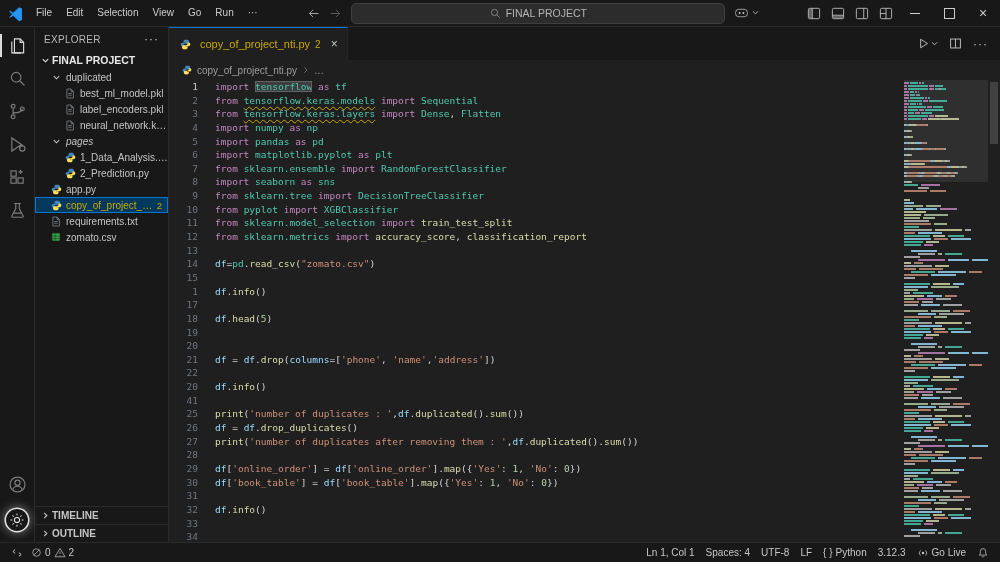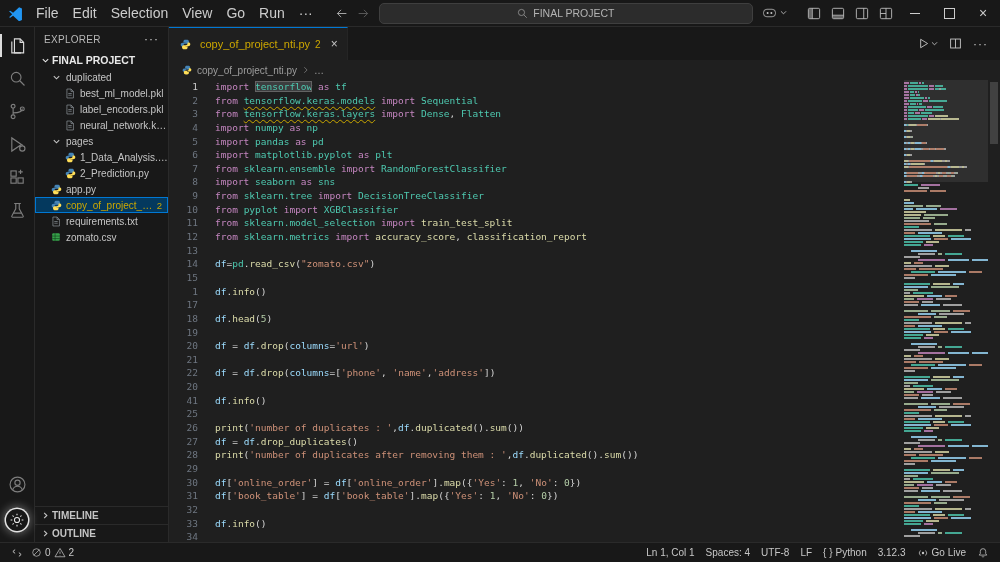--- a/index.html
+++ b/index.html
@@ -5,21 +5,21 @@
   html,body{margin:0;padding:0}
   body{width:1000px;height:562px;overflow:hidden;background:#1f1f1f;color:#ccc;
        font-family:"Liberation Sans",sans-serif;font-size:11px}
   .window{display:flex;flex-direction:column;width:1000px;height:562px}
 
   
   .titlebar{height:26px;background:#181818;border-bottom:1px solid #2a2a2a;display:flex;align-items:center;flex:none}
   .tb-left{display:flex;align-items:center;padding-left:8px}
   .logo{display:flex;margin-right:6px}
   .menubar{display:flex;align-items:center}
-  .menu-item{padding:0 7px;height:20px;line-height:20px;border-radius:4px;font-size:14px;color:#ccc;cursor:default}
+  .menu-item{padding:0 7px;height:20px;line-height:20px;border-radius:4px;font-size:10px;color:#ccc;cursor:default}
   .tb-center{flex:1;display:flex;align-items:center;justify-content:center;gap:9px}
   .nav-arrow{display:flex;color:#c5c5c5}
   .nav-arrow.fwd{opacity:.45}
   .cmd{width:372px;height:19px;background:#2c2c2c;border:1px solid #3f3f3f;border-radius:5px;
        display:flex;align-items:center;justify-content:center;gap:5px;color:#b4b4b4;font-size:10.5px}
   .copilot{display:flex;align-items:center;gap:3px;color:#c5c5c5}
   .tb-right{display:flex;align-items:center}
   .tb-icon{width:24px;height:24px;display:flex;align-items:center;justify-content:center;color:#c5c5c5}
   .win-btn{width:34px;height:26px;display:flex;align-items:center;justify-content:center;color:#ccc}
   .win-min{width:10px;border-top:1px solid #ccc;height:0}
@@ -295,21 +295,21 @@
           <div class="tree-row" style="padding-left: 28px;">
             <span class="ticon">
               <svg width="10" height="11" viewBox="0 0 14 16" fill="none" stroke="#8f969c">
                 <path d="M2.5 1.5h6L12 5v9.5H2.5z"></path>
                 <path d="M8.5 1.5V5H12"></path>
                 <path d="M4.5 8h5M4.5 10.5h5"></path>
               </svg>
             </span>
             <span class="tlabel">neural_network.keras</span>
           </div>
-          <div class="tree-row" style="padding-left: 14px;">
+          <div class="tree-row" style="padding-left: 14px; font-style: italic;">
             <span class="ticon">
               <svg width="9" height="9" viewBox="0 0 10 10" fill="none" stroke="currentColor" stroke-width="1.2">
                 <path d="M2 3.5 5 6.5 8 3.5"></path>
               </svg>
             </span>
             <span class="tlabel">pages</span>
           </div>
           <div class="tree-row" style="padding-left: 28px;">
             <span class="ticon">
               <svg width="11" height="11" viewBox="0 0 16 16">
@@ -483,21 +483,20 @@
             <div class="cl"><span class="tk kw">from</span><span class="tk pl"> </span><span class="tk mod">pyplot</span><span class="tk pl"> </span><span class="tk kw">import</span><span class="tk pl"> </span><span class="tk mod">XGBClassifier</span></div>
             <div class="cl"><span class="tk kw">from</span><span class="tk pl"> </span><span class="tk mod">sklearn.model_selection</span><span class="tk pl"> </span><span class="tk kw">import</span><span class="tk pl"> </span><span class="tk fn">train_test_split</span></div>
             <div class="cl"><span class="tk kw">from</span><span class="tk pl"> </span><span class="tk mod">sklearn.metrics</span><span class="tk pl"> </span><span class="tk kw">import</span><span class="tk pl"> </span><span class="tk fn">accuracy_score</span><span class="tk pl">, </span><span class="tk fn">classification_report</span></div>
             <div class="cl">&nbsp;</div>
             <div class="cl"><span class="tk var">df</span><span class="tk pl">=</span><span class="tk mod">pd</span><span class="tk pl">.</span><span class="tk fn">read_csv</span><span class="tk pl">(</span><span class="tk str">"zomato.csv"</span><span class="tk pl">)</span></div>
             <div class="cl">&nbsp;</div>
             <div class="cl"><span class="tk var">df</span><span class="tk pl">.</span><span class="tk fn">info</span><span class="tk pl">()</span></div>
             <div class="cl">&nbsp;</div>
             <div class="cl"><span class="tk var">df</span><span class="tk pl">.</span><span class="tk fn">head</span><span class="tk pl">(</span><span class="tk num">5</span><span class="tk pl">)</span></div>
             <div class="cl">&nbsp;</div>
-            <div class="cl"><span class="tk var">df</span><span class="tk pl"> = </span><span class="tk var">df</span><span class="tk pl">.</span><span class="tk fn">drop</span><span class="tk pl">(</span><span class="tk param">columns</span><span class="tk pl">=</span><span class="tk str">'url'</span><span class="tk pl">)</span></div>
             <div class="cl">&nbsp;</div>
             <div class="cl"><span class="tk var">df</span><span class="tk pl"> = </span><span class="tk var">df</span><span class="tk pl">.</span><span class="tk fn">drop</span><span class="tk pl">(</span><span class="tk param">columns</span><span class="tk pl">=[</span><span class="tk str">'phone'</span><span class="tk pl">, </span><span class="tk str">'name'</span><span class="tk pl">,</span><span class="tk str">'address'</span><span class="tk pl">])</span></div>
             <div class="cl">&nbsp;</div>
             <div class="cl"><span class="tk var">df</span><span class="tk pl">.</span><span class="tk fn">info</span><span class="tk pl">()</span></div>
             <div class="cl">&nbsp;</div>
             <div class="cl"><span class="tk fn">print</span><span class="tk pl">(</span><span class="tk str">'number of duplicates : '</span><span class="tk pl">,</span><span class="tk var">df</span><span class="tk pl">.</span><span class="tk fn">duplicated</span><span class="tk pl">().</span><span class="tk fn">sum</span><span class="tk pl">())</span></div>
             <div class="cl"><span class="tk var">df</span><span class="tk pl"> = </span><span class="tk var">df</span><span class="tk pl">.</span><span class="tk fn">drop_duplicates</span><span class="tk pl">()</span></div>
             <div class="cl"><span class="tk fn">print</span><span class="tk pl">(</span><span class="tk str">'number of duplicates after removing them : '</span><span class="tk pl">,</span><span class="tk var">df</span><span class="tk pl">.</span><span class="tk fn">duplicated</span><span class="tk pl">().</span><span class="tk fn">sum</span><span class="tk pl">())</span></div>
             <div class="cl">&nbsp;</div>
             <div class="cl"><span class="tk var">df</span><span class="tk pl">[</span><span class="tk str">'online_order'</span><span class="tk pl">] = </span><span class="tk var">df</span><span class="tk pl">[</span><span class="tk str">'online_order'</span><span class="tk pl">].</span><span class="tk fn">map</span><span class="tk pl">({</span><span class="tk str">'Yes'</span><span class="tk pl">: </span><span class="tk num">1</span><span class="tk pl">, </span><span class="tk str">'No'</span><span class="tk pl">: </span><span class="tk num">0</span><span class="tk pl">})</span></div>

